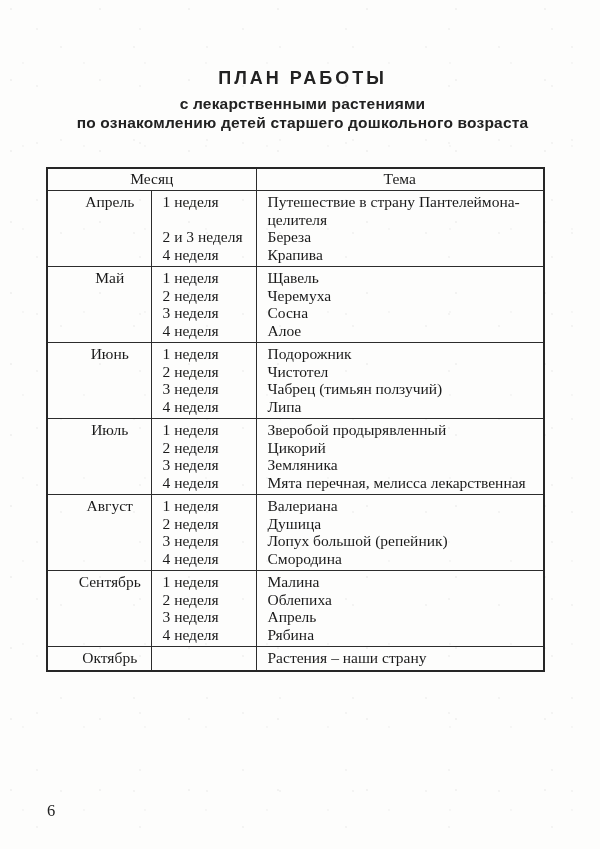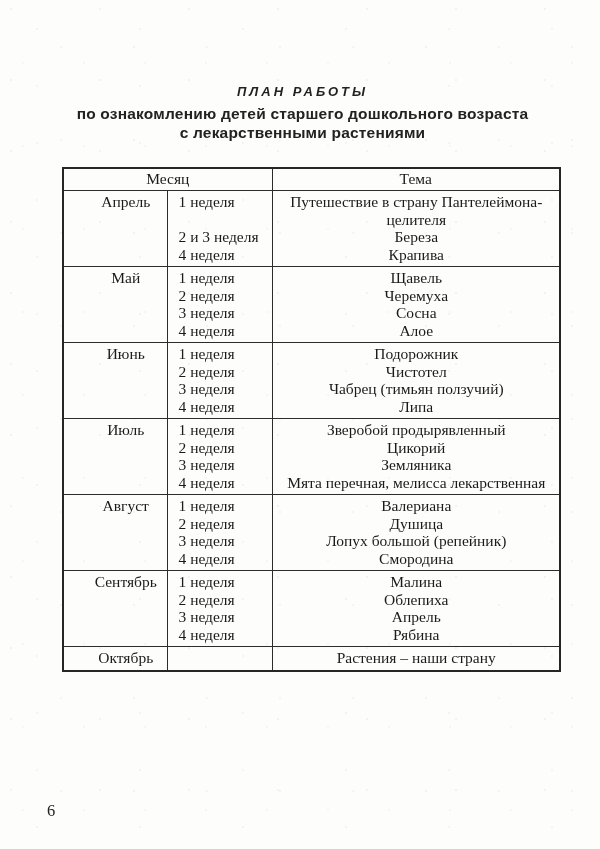--- a/index.html
+++ b/index.html
@@ -25,33 +25,32 @@
   }
   .heading-block {
     position: absolute;
     left: 30px; top: 68px; width: 545px;
     text-align: center;
     font-family: "Liberation Sans", sans-serif;
     font-weight: bold;
     color: #222;
   }
   .main-title {
-    font-size: 13px;
+    font-size: 18px;
     letter-spacing: 3px;
-    margin: 16px 0 6px 0;
-    font-style: italic;
+    margin: 0 0 6px 0;
   }
   .subtitle-line {
     font-size: 15.5px;
     letter-spacing: 0.2px;
     line-height: 18.5px;
   }
   table.plan-table {
     position: absolute;
-    left: 62px; top: 167px;
+    left: 46px; top: 167px;
     width: 497px;
     border-collapse: collapse;
     table-layout: fixed;
     border: 2px solid #262626;
   }
   col.col-month { width: 104px; }
   col.col-week  { width: 105px; }
   col.col-theme { width: 288px; }
   .plan-table th, .plan-table td {
     border: 1.5px solid #2c2c2c;
@@ -67,37 +66,37 @@
   }
   .plan-table td { padding: 2px 0 3px 0; }
   .month-cell { text-align: center; }
   .line {
     min-height: 17.5px;
     line-height: 17.5px;
     white-space: nowrap;
     padding-left: 21px;
   }
   .week-cell .line  { padding-left: 11px; }
-  .theme-cell .line { padding-left: 1px; text-align: center; }
+  .theme-cell .line { padding-left: 11px; }
   .page-number {
     position: absolute;
     left: 47px; top: 801px;
     font-size: 16.5px;
     color: #222;
   }
 </style>
 </head>
 <body>
 
 <div class="page">
 
   <div class="heading-block">
     <h1 class="main-title">ПЛАН РАБОТЫ</h1>
+    <div class="subtitle-line">с лекарственными растениями</div>
     <div class="subtitle-line">по ознакомлению детей старшего дошкольного возраста</div>
-    <div class="subtitle-line">с лекарственными растениями</div>
   </div>
 
   <table class="plan-table">
     <colgroup>
       <col class="col-month">
       <col class="col-week">
       <col class="col-theme">
     </colgroup>
     <thead>
       <tr>

